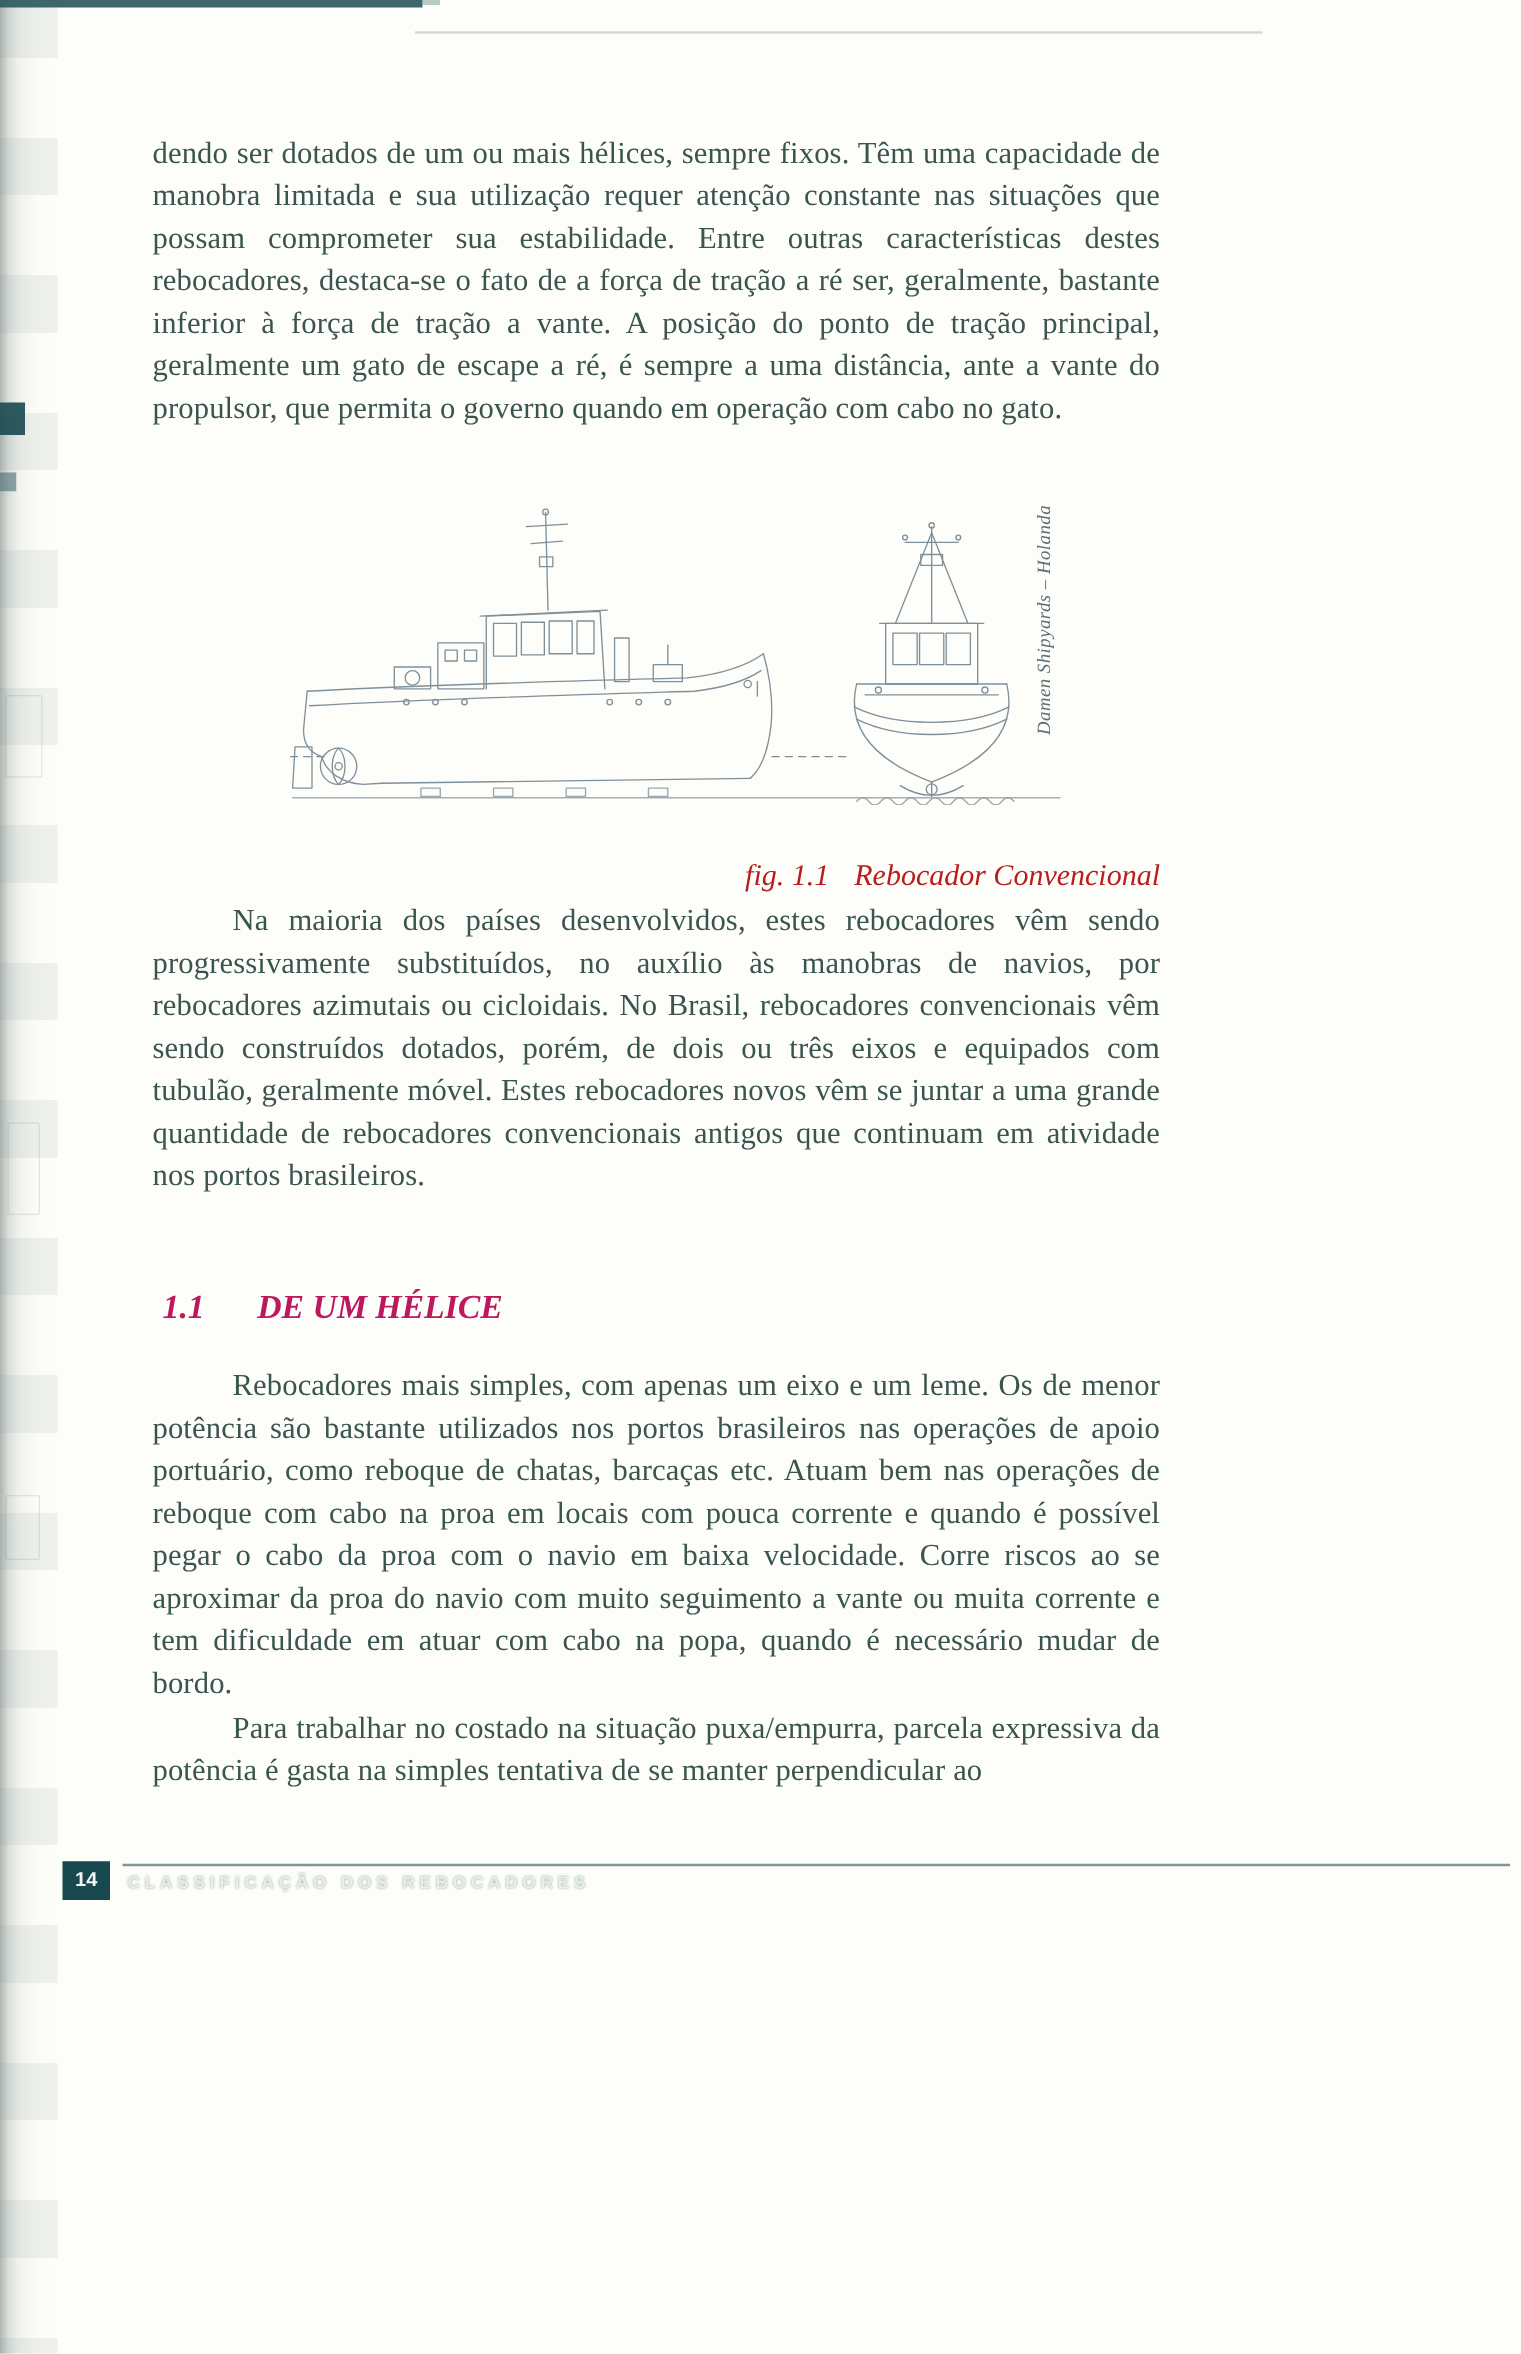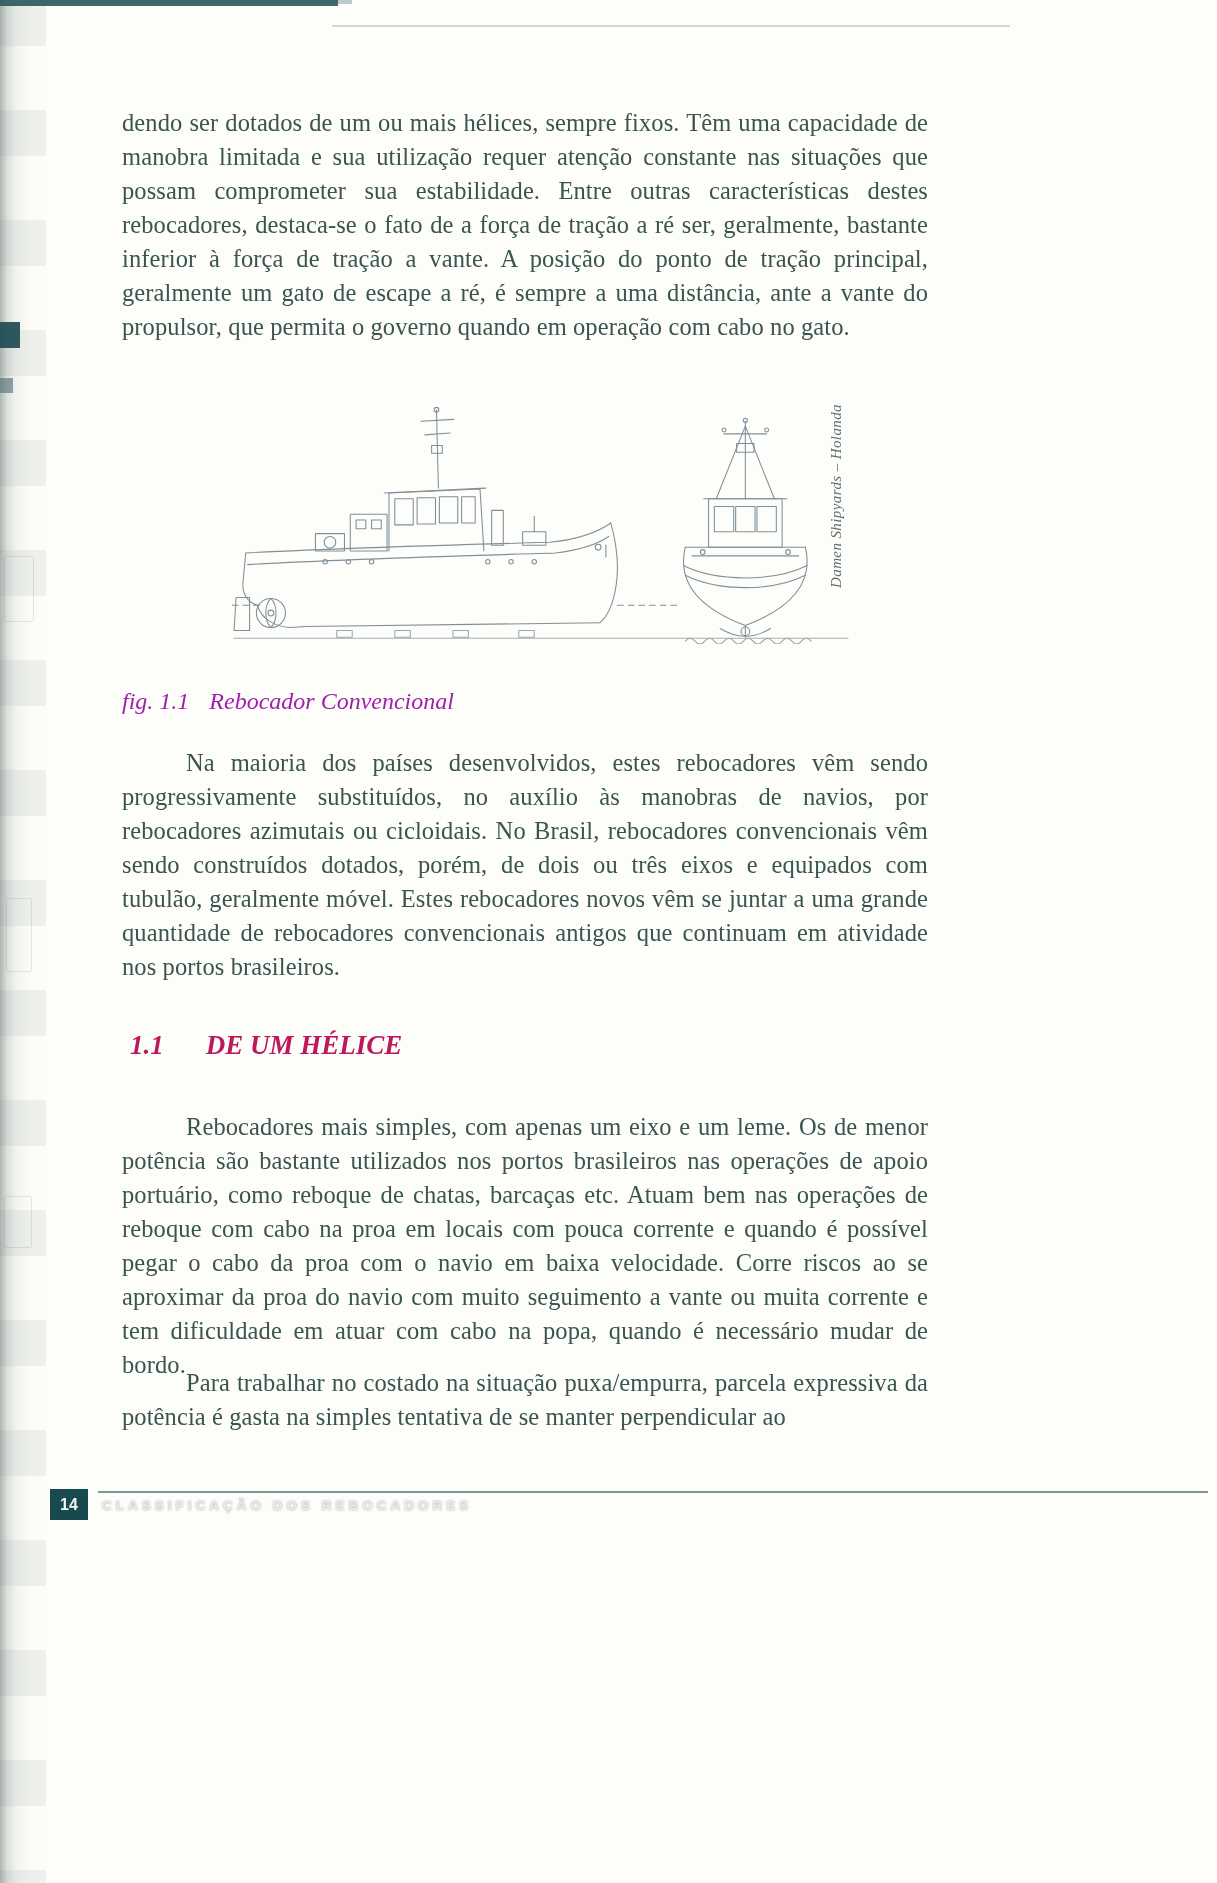--- a/index.html
+++ b/index.html
@@ -29,36 +29,36 @@
   .scan-line { position:absolute; left:332px; top:25px; width:678px; height:2px; background:#a9b2ac; opacity:0.5; }
 
   
   .tblock {
     position:absolute; left:122px; width:806px;
     font-size:24.5px; line-height:34px; color:#3a544e;
     text-align:justify; letter-spacing:0.1px;
   }
   .tblock.indent { text-indent:64px; }
   .p1 { top:106px; }
-  .p2 { top:746px; }
-  .p3 { top:1092px;margin-top:18px; }
+  .p2 { top:720px; }
+  .p3 { top:1092px; }
   .p4 { top:1366px; }
 
   
   .figure { position:absolute; left:122px; top:400px; width:806px; height:250px; }
   .fig-svg { display:block; margin-left:110px; width:620px; height:244px; }
   .fig-credit {
     position:absolute; left:706px; top:188px; width:182px;
     transform:rotate(-90deg); transform-origin:0 0;
     font-style:italic; font-size:15px; color:#5d6e73; letter-spacing:0.4px;
     white-space:nowrap;
   }
   .caption {
     position:absolute; left:122px; top:688px; width:806px;
-    text-align:left; font-style:italic; font-size:24px; color:#a21caf;
+    text-align:right; font-style:italic; font-size:24px; color:#b91c1c;
   }
   .caption .cap-label { margin-right:20px; }
 
   
   .heading {
     position:absolute; left:130px; top:1030px; width:798px;
     font-style:italic; font-weight:bold; font-size:27px; color:#be185d;
   }
   .heading .sec-title { margin-left:42px; }
 

